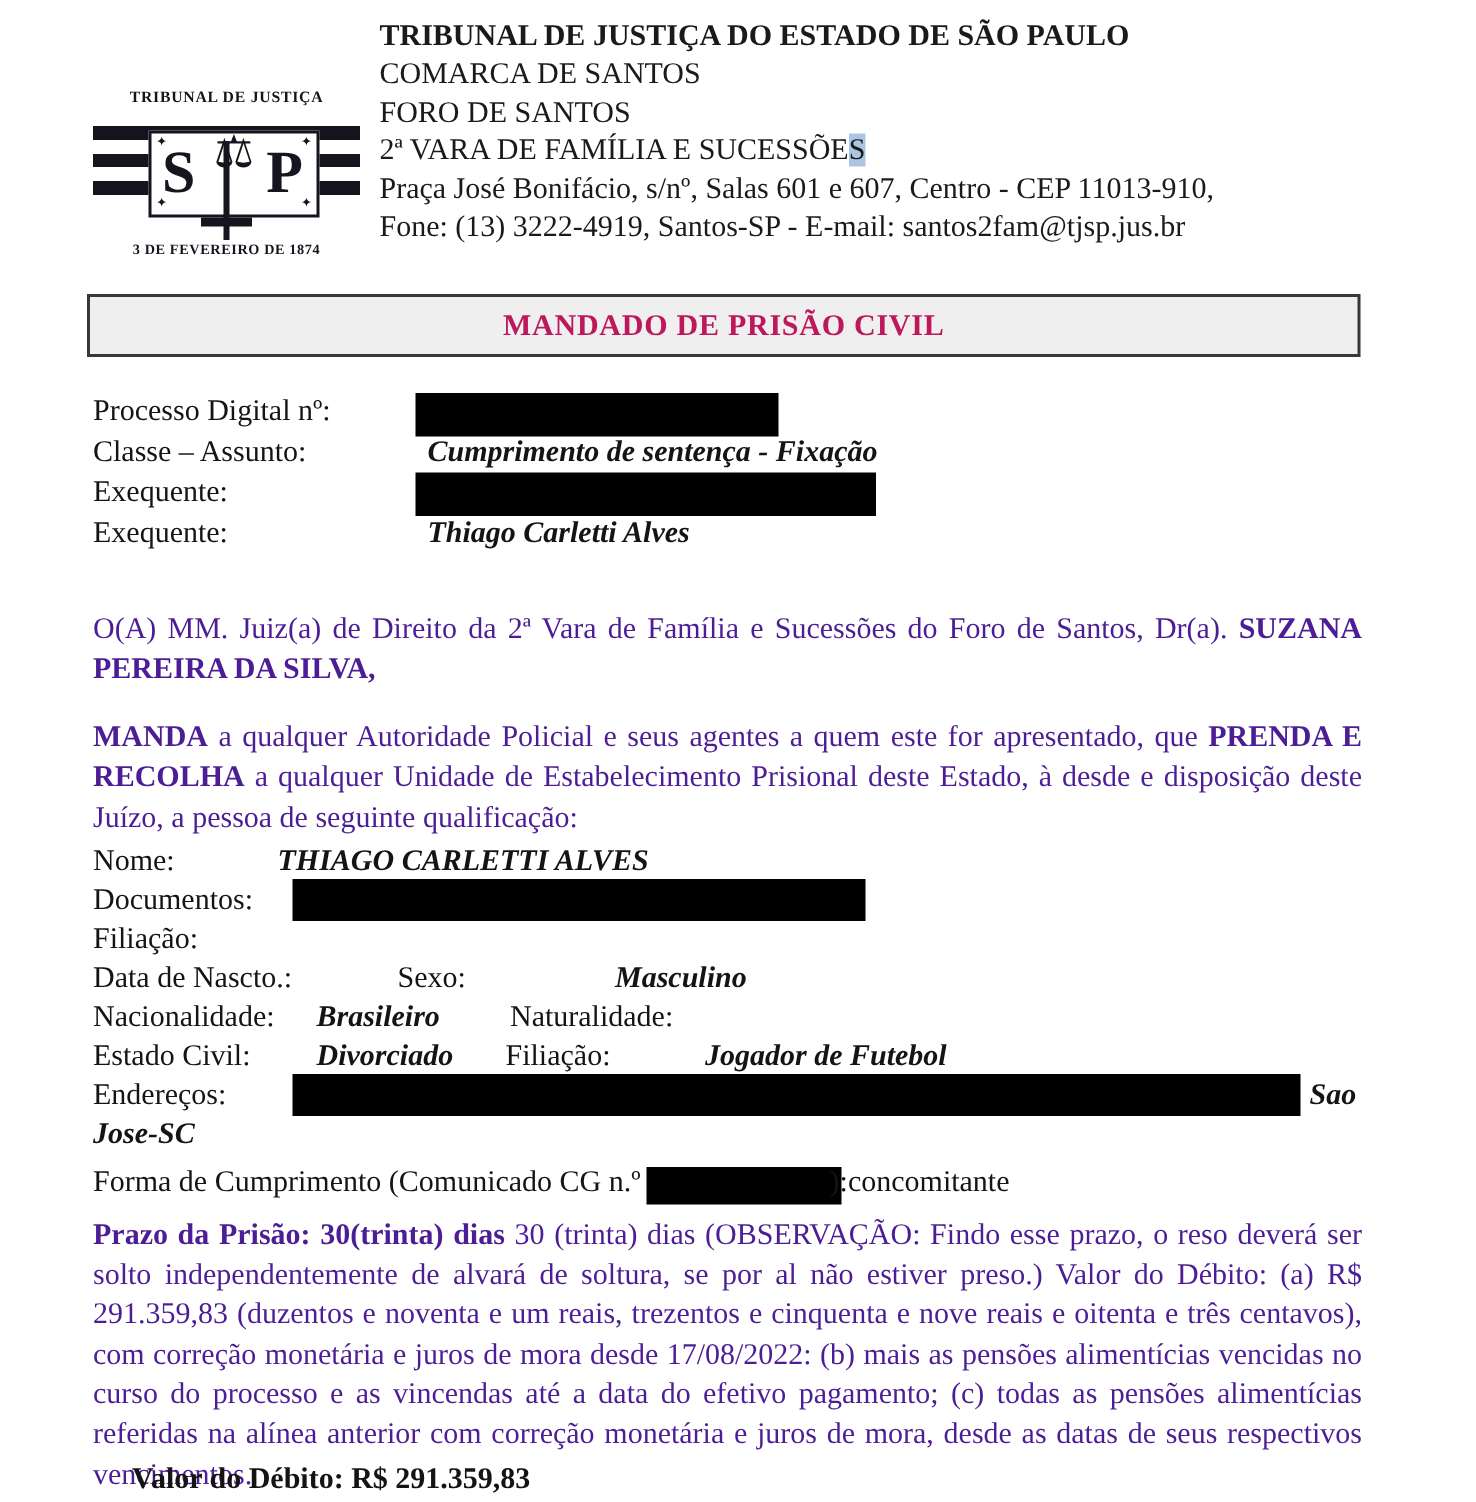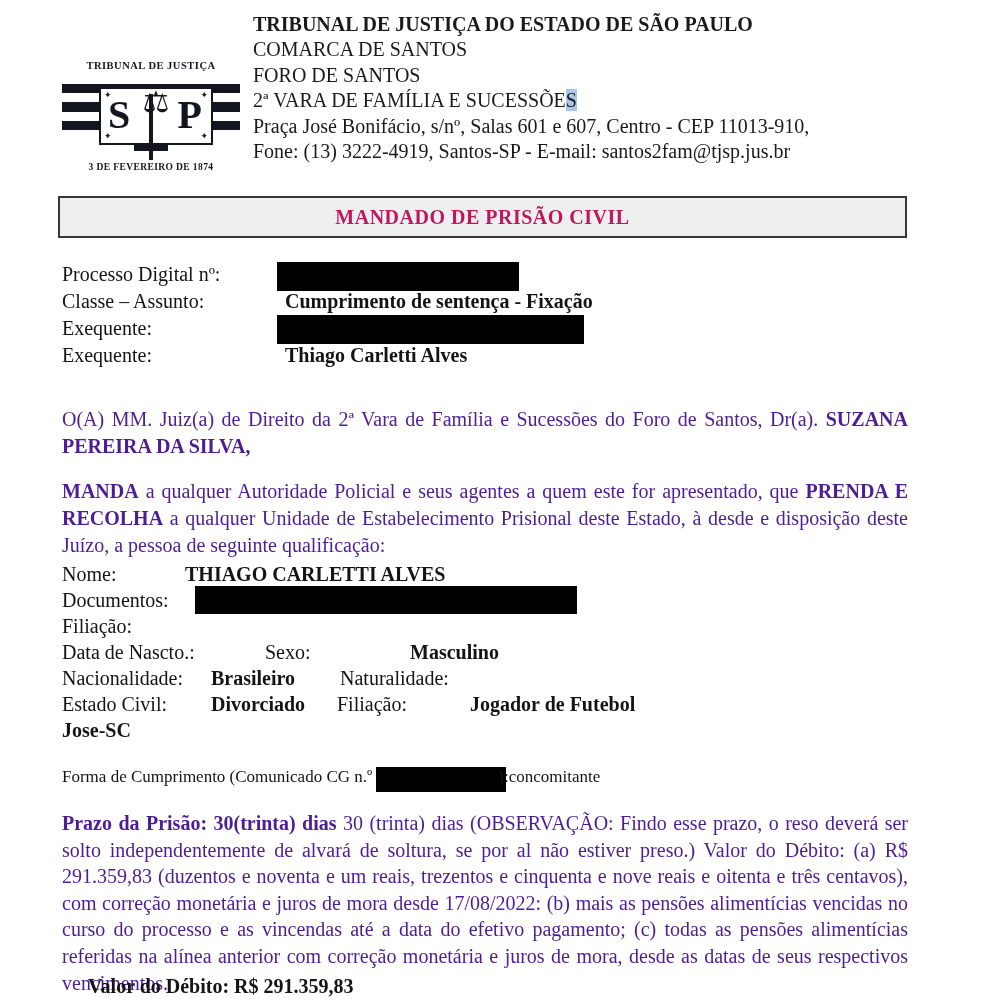--- a/index.html
+++ b/index.html
@@ -41,29 +41,29 @@
 
   
   .title-box{left:58px;top:196px;width:845px;height:38px;background:#efeff0;
     border:2px solid #38383b;text-align:center;}
   .title-box span{font-size:20px;font-weight:bold;line-height:39px;letter-spacing:.5px;color:#be185d;}
 
   
   .rows{width:846px;font-size:20px;}
   .rows .row{position:relative;height:26px;line-height:26px;}
   .process-rows .row{height:27px;line-height:27px;}
-  .val{font-weight:bold;position:absolute;top:0;white-space:nowrap;}
+  .val{font-weight:bold;position:absolute;top:0;white-space:nowrap;font-style:italic;}
   .lbl2{position:absolute;top:0;white-space:nowrap;}
   .redaction{position:absolute;background:#000;}
 
   
   .para{width:846px;font-size:20px;line-height:27px;text-align:justify;color:#4c1d95;}
   .para b{font-weight:bold;}
   .prazo{line-height:26.6px;}
-  .forma-row{font-size:17px;line-height:27px;white-space:nowrap;}
+  .forma-row{font-size:20px;line-height:27px;white-space:nowrap;margin-top:12px;}
   .forma-row .redaction-inline{display:inline-block;width:130px;height:25px;background:#000;
     vertical-align:middle;margin:0 -8px -2px 4px;}
   .valor-line{font-size:20px;font-weight:bold;line-height:26px;}
 
   .process-rows{left:62px;top:261px;}
   .judge-para{left:62px;top:386px;}
   .manda-para{left:62px;top:458px;}
   .person-rows{left:62px;top:561px;}
   .forma-pos{left:62px;top:763px;}
   .prazo-pos{left:62px;top:790px;}
@@ -146,20 +146,25 @@
     <span class="val" style="left:149px">Brasileiro</span>
     <span class="lbl2" style="left:278px">Naturalidade:</span>
   </div>
   <div class="row">
     <span>Estado Civil:</span>
     <span class="val" style="left:149px">Divorciado</span>
     <span class="lbl2" style="left:275px">Filiação:</span>
     <span class="val" style="left:408px">Jogador de Futebol</span>
   </div>
   <div class="row">
+    <span>Endereços:</span>
+    <span class="redaction" style="left:133px;top:-1px;width:672px;height:28px"></span>
+    <span class="val" style="left:811px">Sao</span>
+  </div>
+  <div class="row">
     <span class="val" style="left:0;position:relative">Jose-SC</span>
   </div>
 </div>
 
 <div class="abs forma-row forma-pos">
   <span>Forma de Cumprimento (Comunicado CG n.º</span><span class="redaction-inline"></span><span>):concomitante</span>
 </div>
 
 <p class="abs para prazo prazo-pos"><b>Prazo da Prisão: 30(trinta) dias</b><span> 30 (trinta) dias (OBSERVAÇÃO: Findo esse prazo, o reso deverá ser solto independentemente de alvará de soltura, se por al não estiver preso.) Valor do Débito: (a) R$ 291.359,83 (duzentos e noventa e um reais, trezentos e cinquenta e nove reais e oitenta e três centavos), com correção monetária e juros de mora desde 17/08/2022: (b)  mais as pensões alimentícias vencidas no curso do processo e as vincendas até a data do efetivo pagamento; (c) todas as pensões alimentícias referidas na alínea anterior com correção monetária e juros de mora, desde as datas de seus respectivos vencimentos.</span></p>
 <div class="abs valor-line valor-pos">Valor do Débito: R$ 291.359,83</div>

